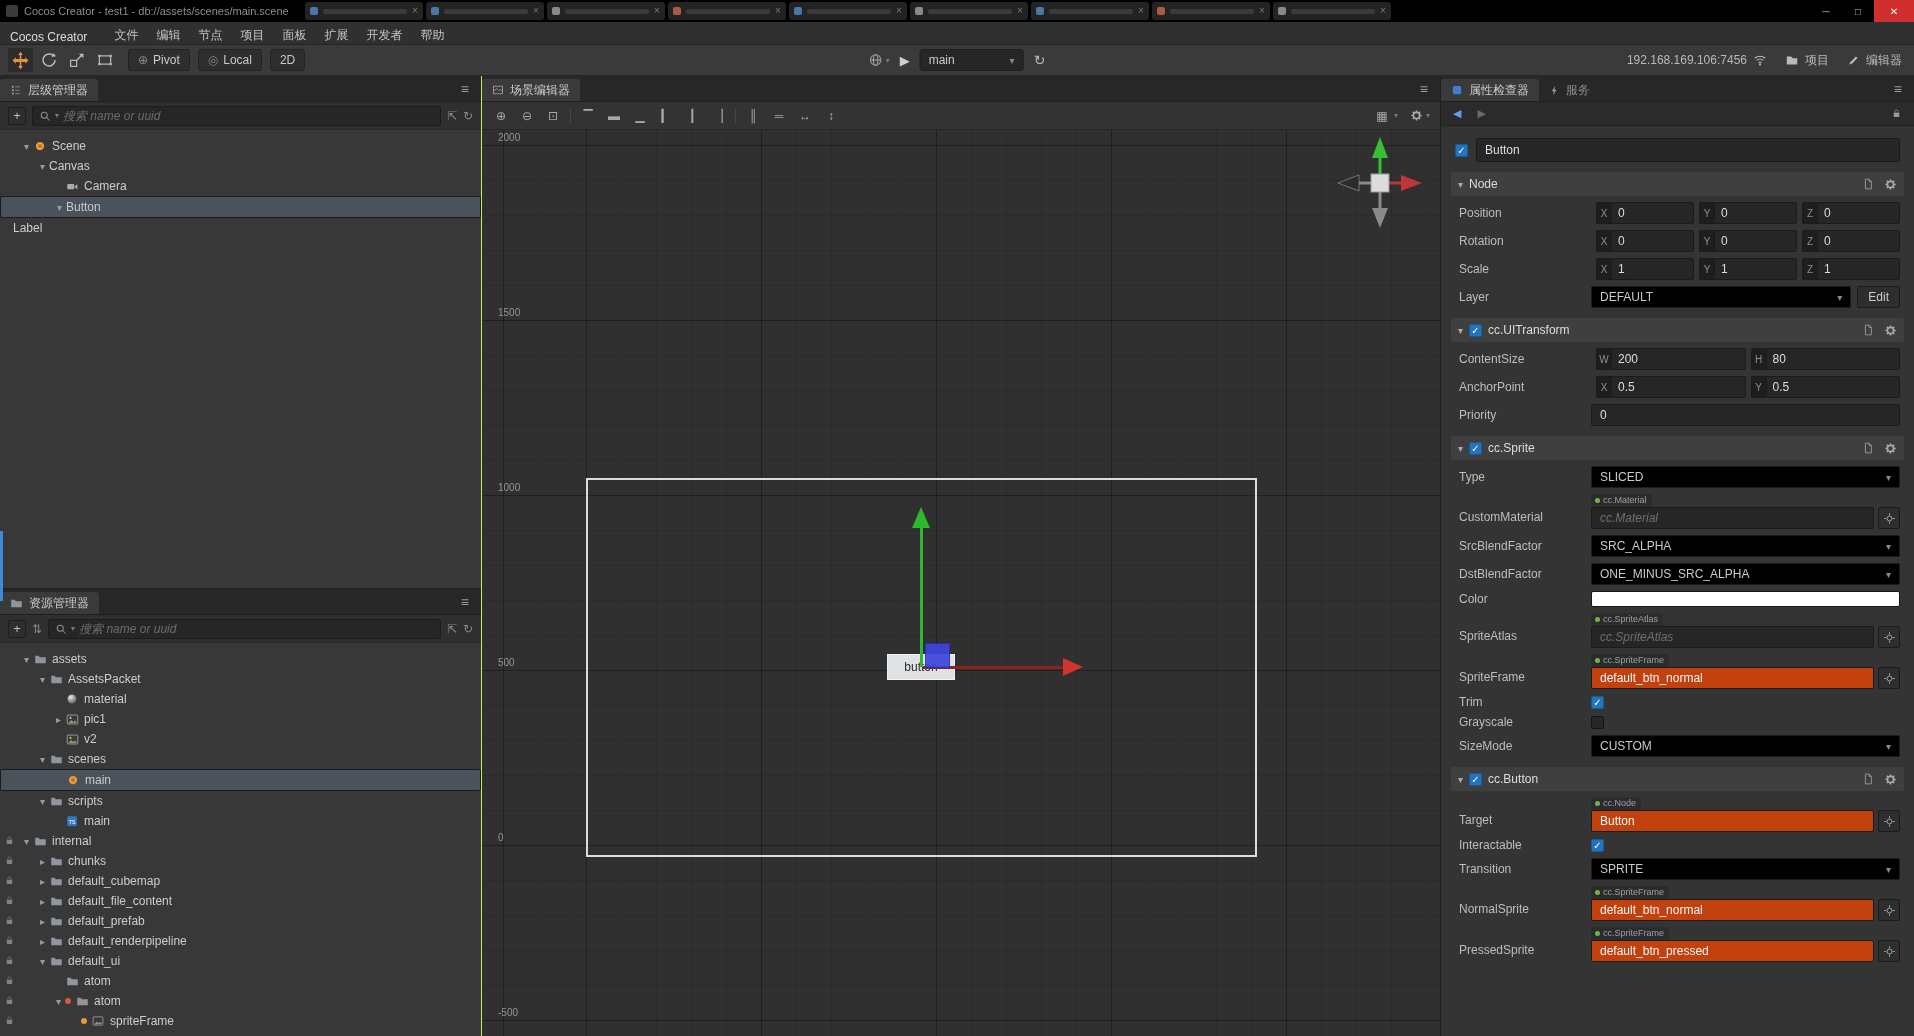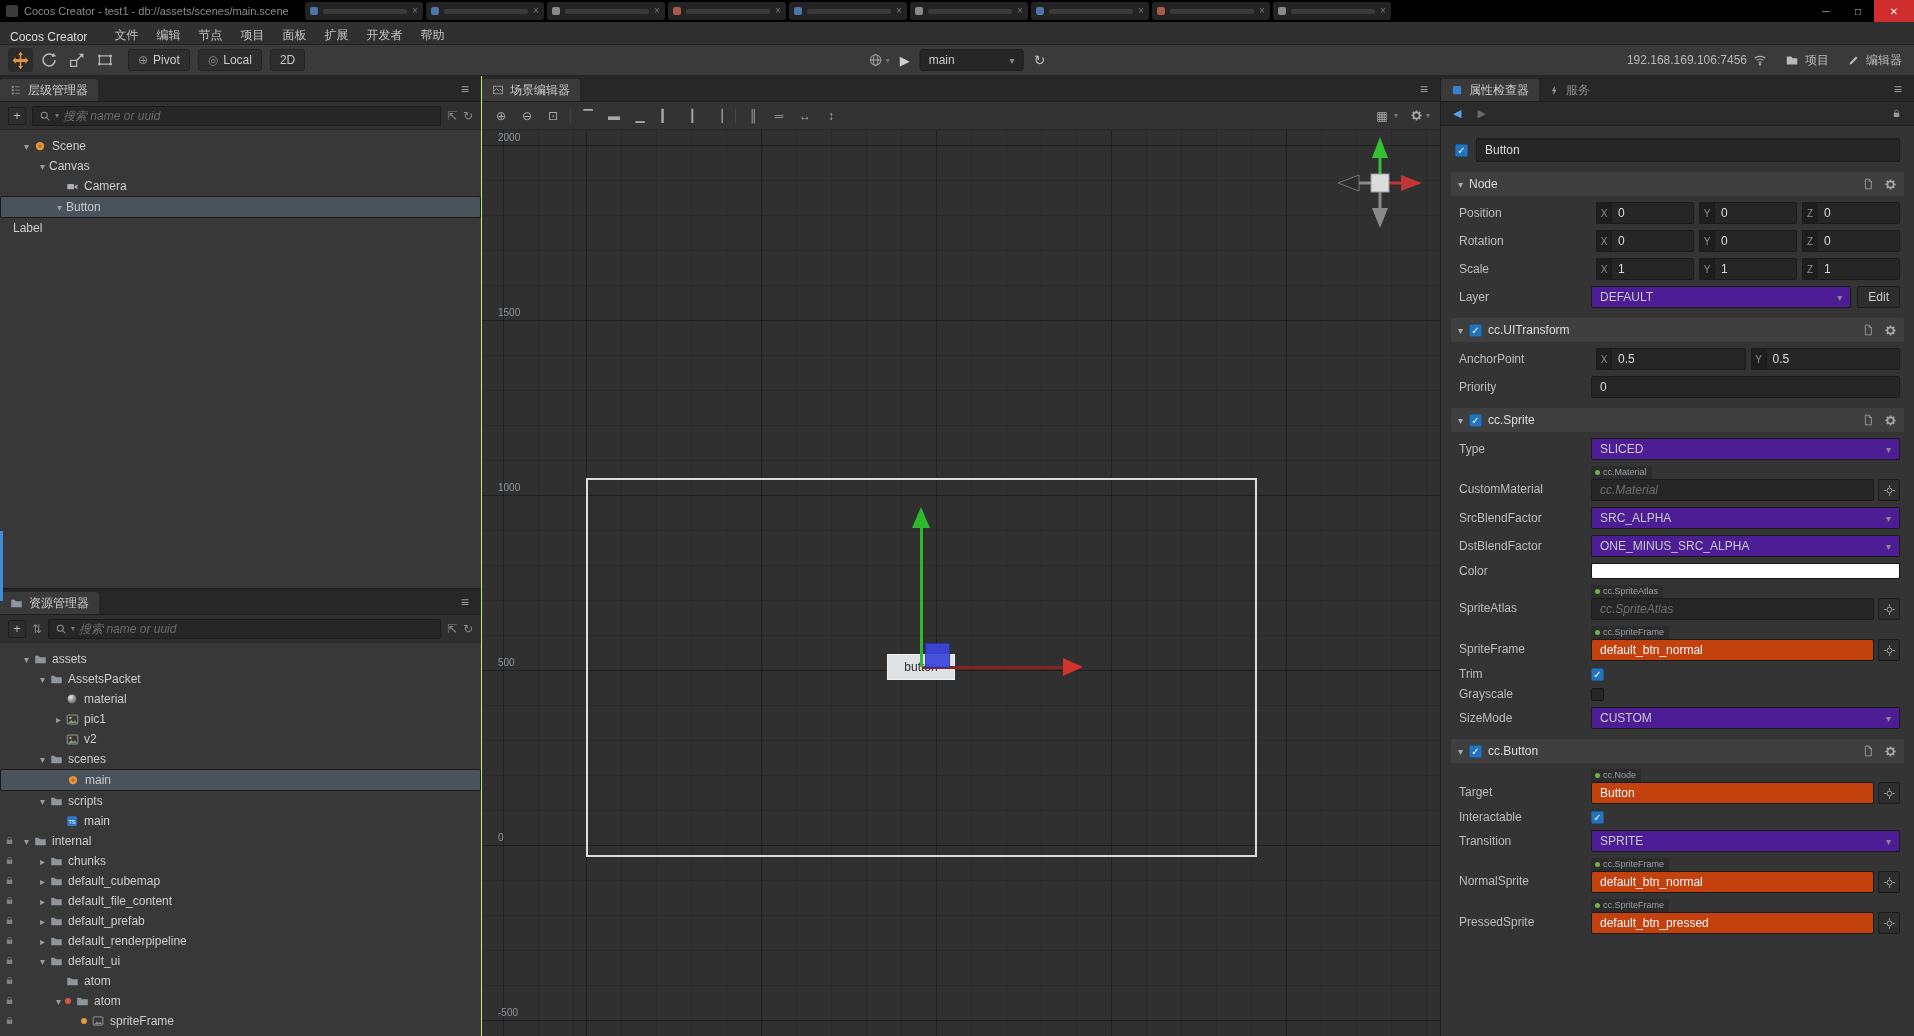--- a/index.html
+++ b/index.html
@@ -111,21 +111,21 @@
   .shicons{margin-left:auto;display:flex;gap:8px;align-items:center}
   .shic{width:14px;height:14px;display:flex;align-items:center;justify-content:center}
   .prow{display:flex;align-items:center;margin:6px 14px 0 18px}
   .prow .plabel{width:132px;flex:none;color:#bdbdbd}
   .prow.asset{align-items:flex-end}
   .prow.asset .plabel{margin-bottom:5px}
   .vec{display:flex;flex:1;gap:5px;min-width:0}
   .vitem{flex:1;display:flex;min-width:0}
   .vaxis{width:15px;flex:none;background:#1e1e1e;border:1px solid #1b1b1b;border-right:none;color:#8f8f8f;font-size:10px;display:flex;align-items:center;justify-content:center;border-radius:2px 0 0 2px;height:22px}
   .vval{flex:1;background:#262626;border:1px solid #1b1b1b;border-radius:0 2px 2px 0;color:#ddd;padding:0 6px;display:flex;align-items:center;height:22px;min-width:0}
-  .sel{height:22px;background:#4c1d95;border:1px solid #1b1b1b;border-radius:2px;display:flex;align-items:center;padding:0 8px;color:#c9c9c9;flex:1;min-width:0}
+  .sel{height:22px;background:#000000;border:1px solid #1b1b1b;border-radius:2px;display:flex;align-items:center;padding:0 8px;color:#c9c9c9;flex:1;min-width:0}
   .selarrow{margin-left:auto;color:#8a8a8a;font-size:10px}
   .btn-edit{margin-left:6px;height:22px;padding:0 10px;background:#2e2e2e;border:1px solid #1b1b1b;border-radius:2px;color:#ccc;display:flex;align-items:center;flex:none}
   .tinput{flex:1;height:22px;background:#262626;border:1px solid #1b1b1b;border-radius:2px;color:#ddd;padding:0 8px;display:flex;align-items:center}
   .colorbar{flex:1;height:16px;border:1px solid #161616;border-radius:2px}
   .acol{flex:1;display:flex;flex-direction:column;align-items:flex-start;min-width:0}
   .atag{display:flex;align-items:center;gap:3px;font-size:9px;color:#9aa0a6;background:#2c2c2c;padding:1px 5px 1px 4px;border-radius:2px 2px 0 0;line-height:11px}
   .atag::before{content:"";width:5px;height:5px;border-radius:50%;background:#71b34a}
   .afrow{display:flex;width:100%;align-items:center}
   .afield{flex:1;height:22px;display:flex;align-items:center;padding:0 8px;border:1px solid #1b1b1b;border-radius:2px;min-width:0;overflow:hidden;white-space:nowrap}
   .afield.filled{background:#c2410c;color:#eef5fc}
@@ -843,20 +843,33 @@
                 </svg>
               </span>
               <span class="shic">
                 <svg viewBox="0 0 16 16" width="13" height="13">
                   <path fill="#a8a8a8" d="M8 5.2A2.8 2.8 0 1 0 8 10.8 2.8 2.8 0 0 0 8 5.2zm6.3 4.1-1.6-.3a4.9 4.9 0 0 1-.5 1.2l1 1.3-1.4 1.4-1.3-1a4.9 4.9 0 0 1-1.2.5l-.3 1.6H7l-.3-1.6a4.9 4.9 0 0 1-1.2-.5l-1.3 1-1.4-1.4 1-1.3a4.9 4.9 0 0 1-.5-1.2l-1.6-.3V7l1.6-.3c.1-.4.3-.8.5-1.2l-1-1.3 1.4-1.4 1.3 1c.4-.2.8-.4 1.2-.5L7 1.7h2l.3 1.6c.4.1.8.3 1.2.5l1.3-1 1.4 1.4-1 1.3c.2.4.4.8.5 1.2l1.6.3z"></path>
                 </svg>
               </span>
             </span>
           </div>
           <div class="prow vec">
+            <span class="plabel">ContentSize</span>
+            <div class="vec">
+              <div class="vitem">
+                <span class="vaxis">W</span>
+                <span class="vval">200</span>
+              </div>
+              <div class="vitem">
+                <span class="vaxis">H</span>
+                <span class="vval">80</span>
+              </div>
+            </div>
+          </div>
+          <div class="prow vec">
             <span class="plabel">AnchorPoint</span>
             <div class="vec">
               <div class="vitem">
                 <span class="vaxis">X</span>
                 <span class="vval">0.5</span>
               </div>
               <div class="vitem">
                 <span class="vaxis">Y</span>
                 <span class="vval">0.5</span>
               </div>

